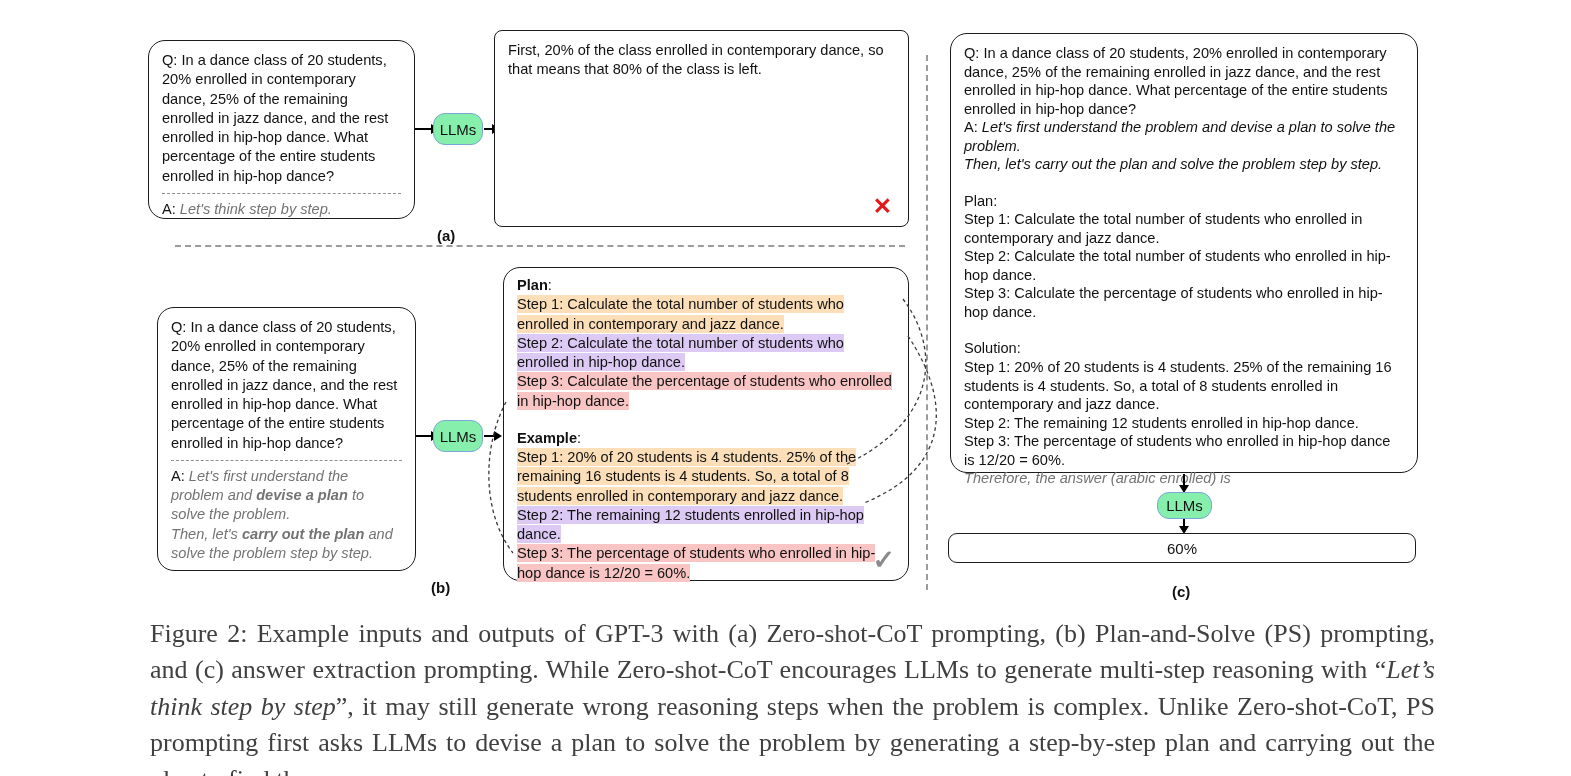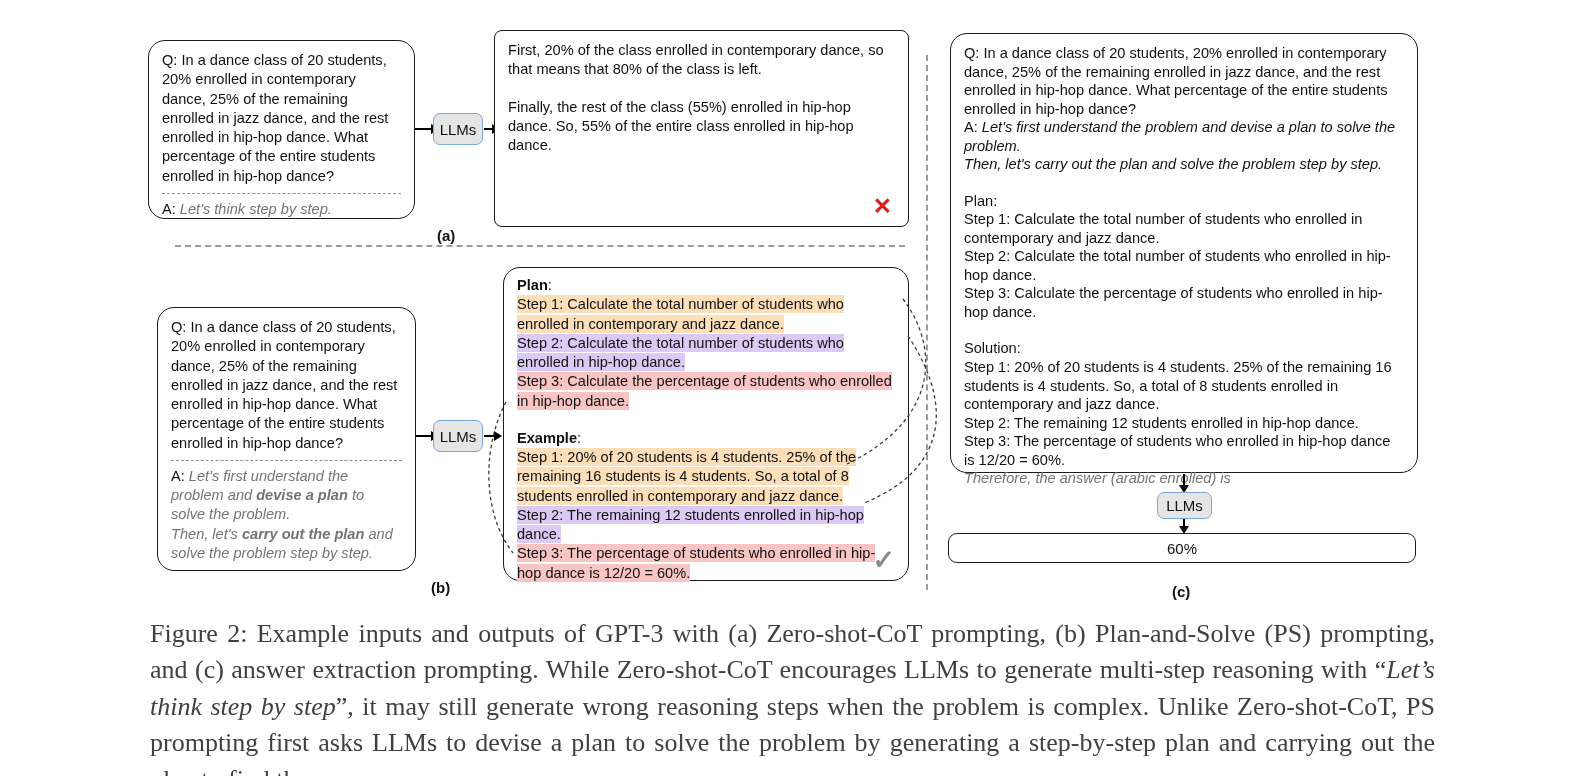--- a/index.html
+++ b/index.html
@@ -16,21 +16,21 @@
   .para:last-child{margin-bottom:0;}
   .stepline{margin:0;}
   .gap{height:18px;}
 
   .hl-blue{background:#aacfec;padding:1px 0;}
   .hl-orange{background:#fcdfb8;padding:1px 0;}
   .hl-purple{background:#dccaf5;padding:1px 0;}
   .hl-pink{background:#f9c5c4;padding:1px 0;}
 
   .llm{position:absolute;display:flex;align-items:center;justify-content:center;
-       background:#e5e5e5;border:1.5px solid #7ba7d7;border-radius:7px;
+       background:#86efac;border:1.5px solid #7ba7d7;border-radius:12px;
        font-size:15px;color:#111;box-sizing:border-box;}
 
   .harrow{position:absolute;height:1.8px;background:#000;}
   .harrow::after{content:"";position:absolute;right:-7px;top:-4.4px;width:0;height:0;
        border-left:8px solid #000;border-top:5px solid transparent;border-bottom:5px solid transparent;}
   .varrow{position:absolute;width:1.8px;background:#000;}
   .varrow::after{content:"";position:absolute;bottom:-7px;left:-4.4px;width:0;height:0;
        border-top:8px solid #000;border-left:5px solid transparent;border-right:5px solid transparent;}
 
   .hdash{position:absolute;border-top:2.6px dashed #9b9b9b;}
@@ -62,21 +62,20 @@
   </div>
 
   <div class="harrow" style="left:415px;top:128px;width:17px;"></div>
   <div class="llm" style="left:433px;top:113px;width:50px;height:32px;">
     <span>LLMs</span>
   </div>
   <div class="harrow" style="left:484px;top:128px;width:9px;"></div>
 
   <div class="rbox" style="left:494px;top:30px;width:415px;height:197px;border-radius:8px;">
     <p class="para">First, 20% of the class enrolled in contemporary dance, so that means that 80% of the class is left.</p>
-    <p class="para">Finally, the rest of the class (55%) enrolled in hip-hop dance. So, 55% of the entire class enrolled in hip-hop dance.</p>
     <span class="verdict-x">✕</span>
   </div>
 
   <div class="plabel" style="left:437px;top:227px;">(a)</div>
 
   <div class="hdash" style="left:175px;top:245px;width:730px;"></div>
   <div class="vdash" style="left:926px;top:55px;height:535px;"></div>
 
   <div class="rbox" style="left:157px;top:307px;width:259px;height:264px;">
     <div>Q: In a dance class of 20 students, 20% enrolled in contemporary dance, 25% of the remaining enrolled in jazz dance, and the rest enrolled in hip-hop dance. What percentage of the entire students enrolled in hip-hop dance?</div>

